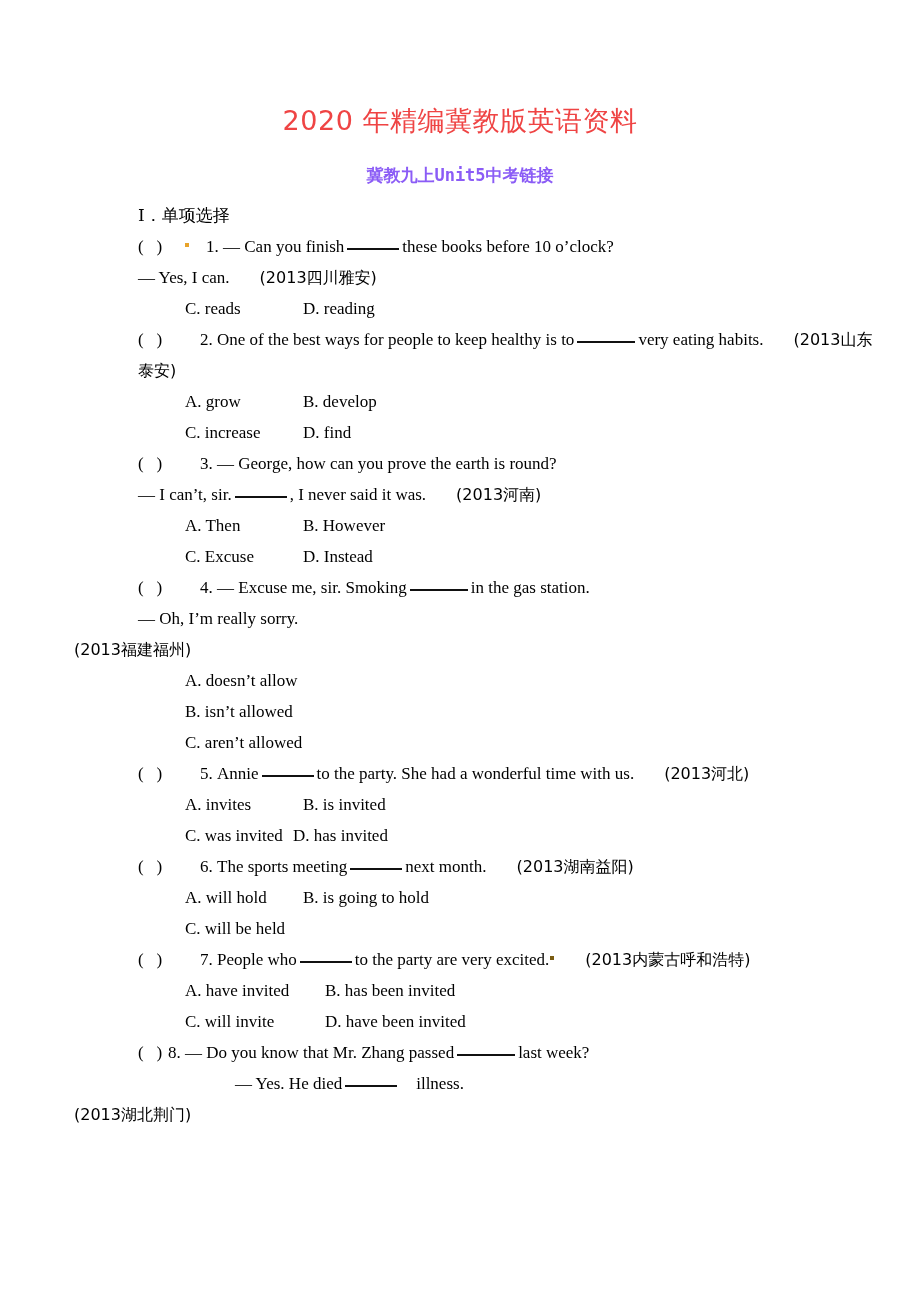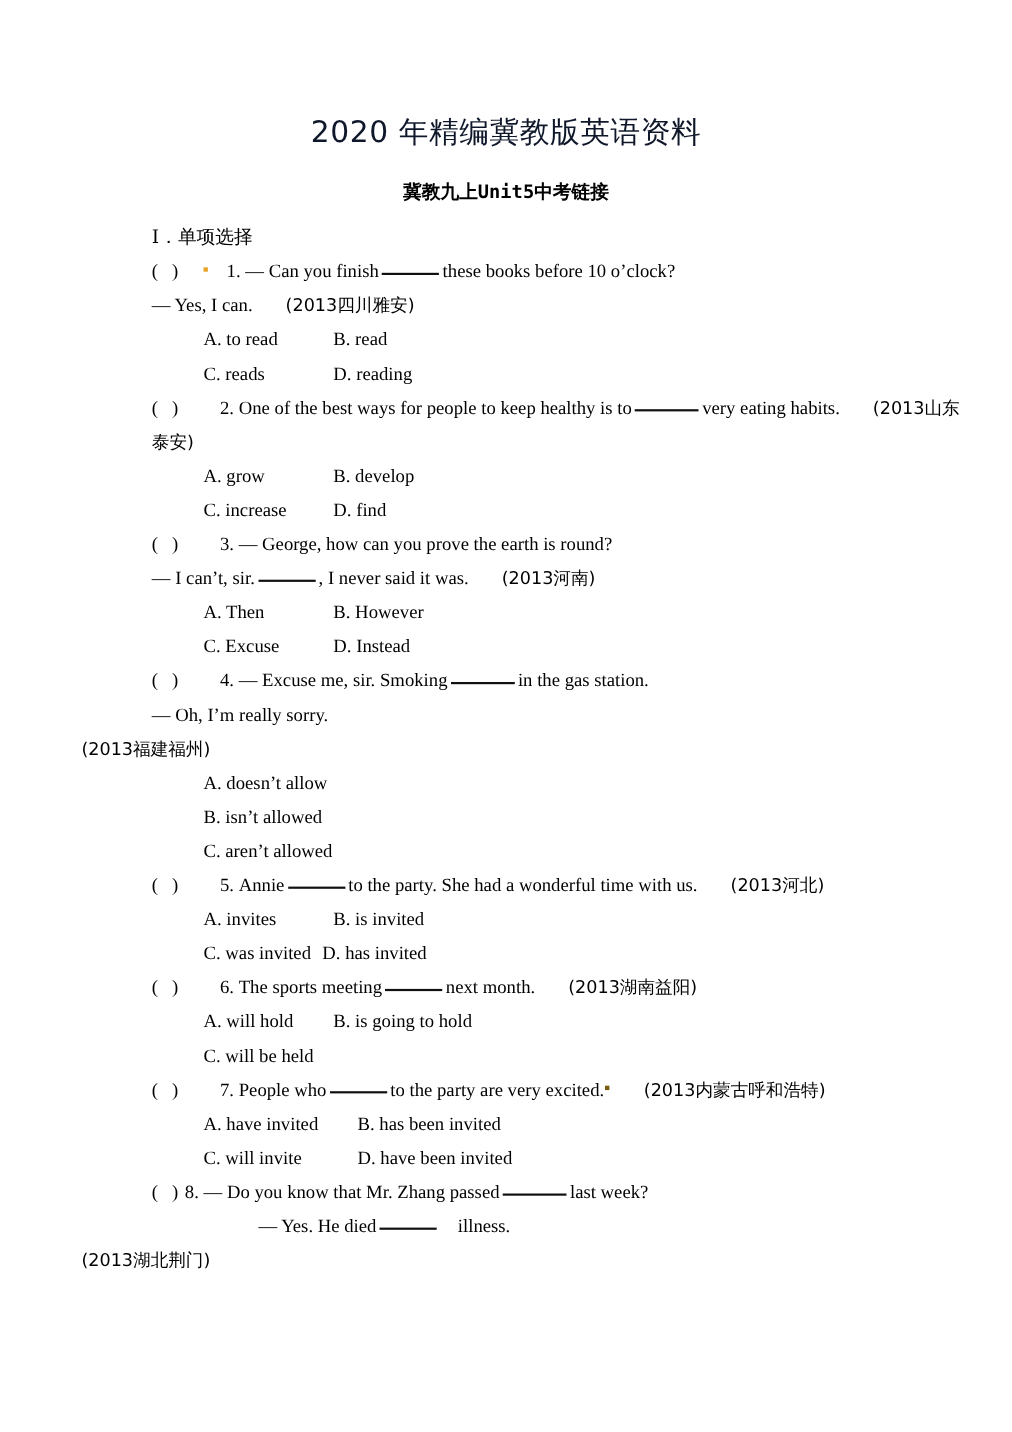--- a/index.html
+++ b/index.html
@@ -31,35 +31,35 @@
   .banner {
     position: absolute;
     left: 0;
     top: 104px;
     width: 920px;
     text-align: center;
     font-family: "DejaVu Sans", "Liberation Sans", sans-serif;
     font-size: 27px;
     line-height: 34px;
     letter-spacing: 0.5px;
-    color: #0f172a;
+    color: #ef4444;
     white-space: nowrap;
   }
 
   .doc-title {
     position: absolute;
     left: 0;
     top: 163px;
     width: 920px;
     text-align: center;
     font-family: "DejaVu Sans Mono", "Liberation Mono", monospace;
     font-size: 17px;
     line-height: 24px;
     font-weight: bold;
-    color: #000000;
+    color: #8b5cf6;
     letter-spacing: 0px;
     white-space: nowrap;
   }
 
   
   .content {
     position: absolute;
     left: 0;
     top: 200px;
     width: 920px;
@@ -167,23 +167,20 @@
     <div class="section-head">Ⅰ．单项选择</div>
 
     <div class="q-block">
       <div class="line stem">
         <span class="paren"><span>(</span>&nbsp;&nbsp;&nbsp;<span>)</span></span><span class="speck"></span><span class="gap-s"></span><span>1.</span>&nbsp;<span>— Can you finish</span><span class="blank"></span><span>these books before  10 o’clock?</span>
       </div>
       <div class="line cont">
         <span>— Yes, I can.</span><span class="gap-m"></span><span class="cjk">(2013四川雅安)</span>
       </div>
       <div class="line opt">
-        <span class="opt-a">A. to read</span><span>B. read</span>
-      </div>
-      <div class="line opt">
         <span class="opt-a">C. reads</span><span>D. reading</span>
       </div>
     </div>
 
     <div class="q-block">
       <div class="line stem">
         <span class="paren"><span>(</span>&nbsp;&nbsp;&nbsp;<span>)</span></span><span class="gap-s"></span><span>2.</span>&nbsp;<span>One of the best ways for people to keep healthy is to</span><span class="blank wide"></span><span>very eating habits.</span><span class="gap-m"></span><span class="cjk">(2013山东泰安)</span>
       </div>
       <div class="line opt">
         <span class="opt-a">A. grow</span><span>B. develop</span>

